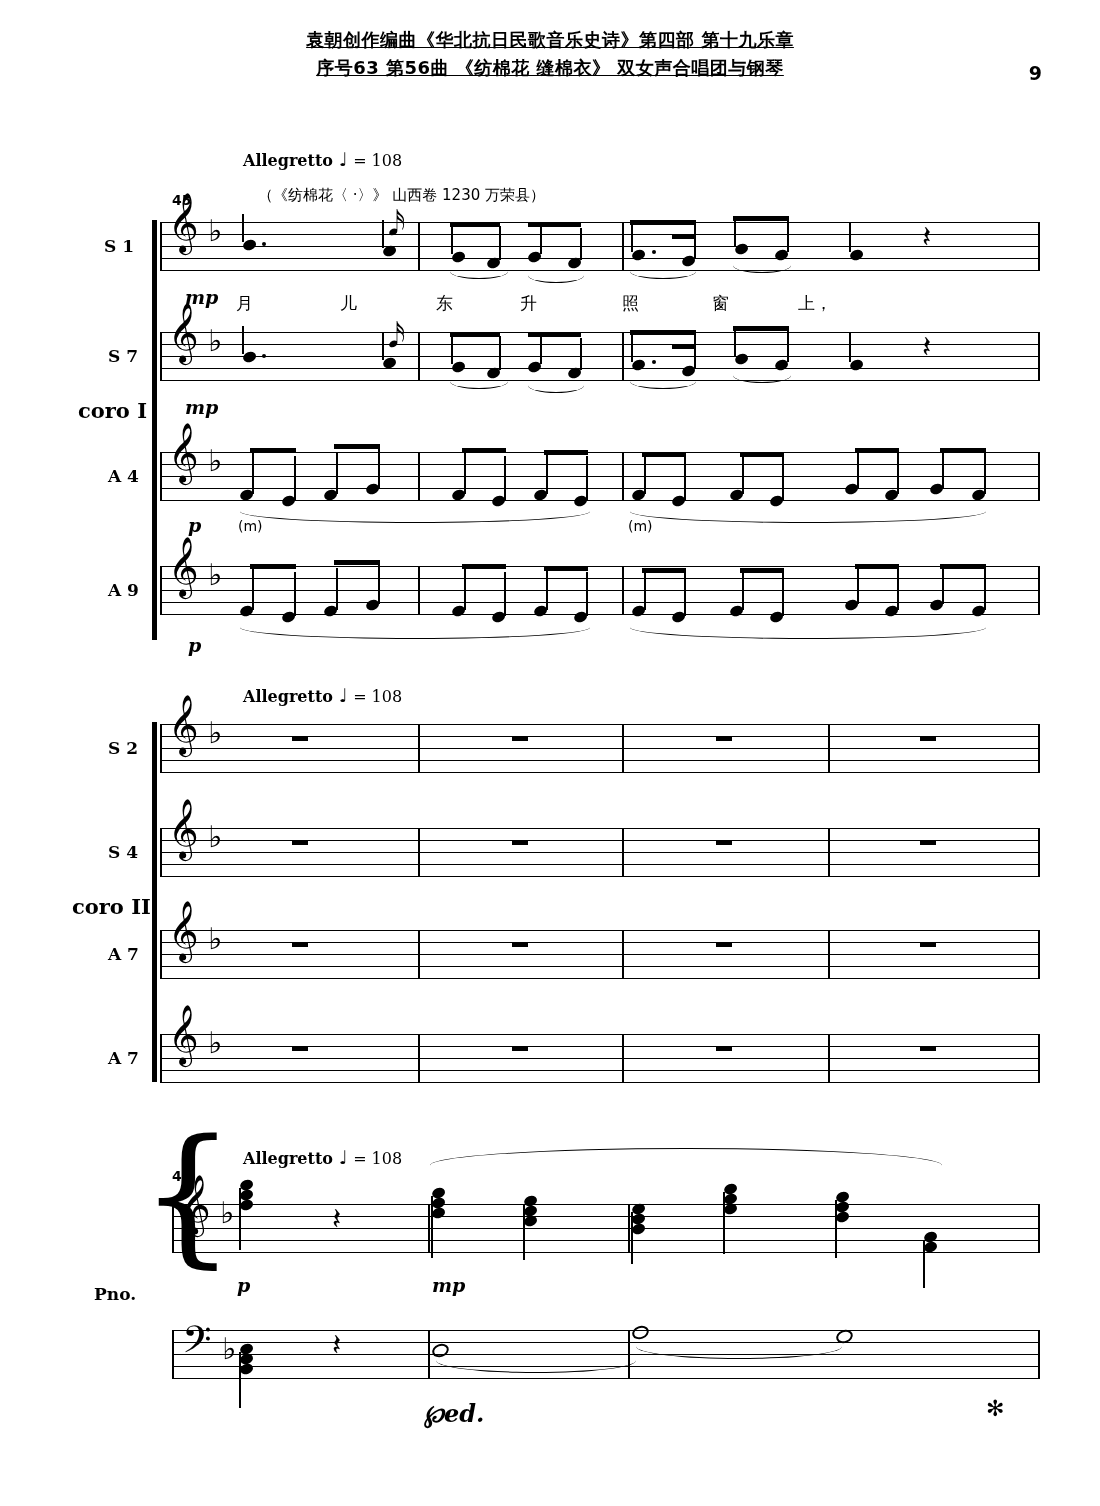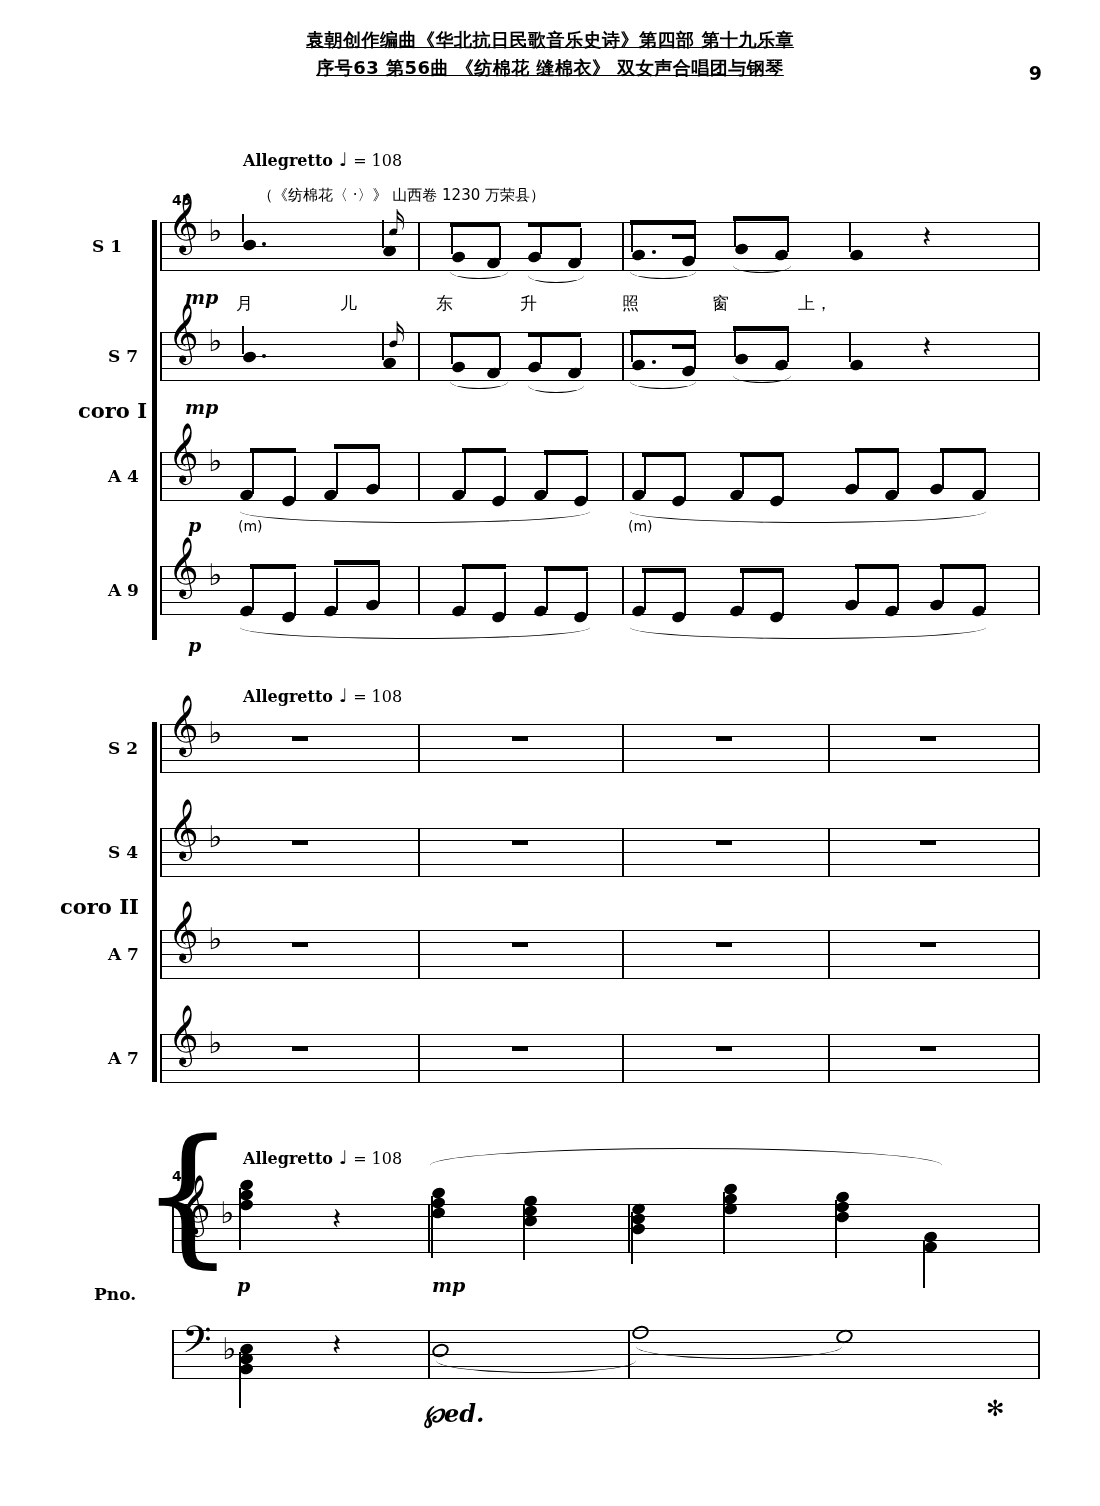--- a/index.html
+++ b/index.html
@@ -235,21 +235,21 @@
     <div class="sysbrace" style="left:152px; top:220px; height:420px;"></div>
     <div class="grouplabel" style="left:78px; top:398px;">coro I</div>
 
     <div class="staff" style="left:160px; top:222px; width:880px; height:48px;">
       <div class="ln" style="top:0px;"></div>
         <div class="ln" style="top:12px;"></div>
         <div class="ln" style="top:24px;"></div>
         <div class="ln" style="top:36px;"></div>
         <div class="ln" style="top:48px;"></div>
     </div>
-    <div class="partlabel" style="left:92px; top:236px;">S 1</div>
+    <div class="partlabel" style="left:104px; top:236px;">S 1</div>
     <div class="clef" style="left:168px; top:196px;">𝄞</div>
     <div class="keysig" style="left:208px; top:216px;">♭</div>
     <div class="barline" style="left:160px; top:222px; height:48px;"></div>
     <div class="barline" style="left:418px; top:222px; height:48px;"></div>
     <div class="barline" style="left:622px; top:222px; height:48px;"></div>
     <div class="barline" style="left:1038px; top:222px; height:48px;"></div>
     <div class="dyn" style="left:185px; top:286px;">mp</div>
 
     <div class="nh" style="left:243px; top:240px;"></div>
       <div class="dot" style="left:262px; top:242px;"></div>
@@ -469,21 +469,21 @@
   </div>
 
   <div>
     <div class="tempo" style="left:243px; top:684px;">
       <span>Allegretto</span>
       <span class="note" style="font-size:19px;">♩</span>
       <span style="font-weight:normal;">= 108</span>
     </div>
 
     <div class="sysbrace" style="left:152px; top:722px; height:360px;"></div>
-    <div class="grouplabel" style="left:60px; top:894px;">coro II</div>
+    <div class="grouplabel" style="left:72px; top:894px;">coro II</div>
 
     <div class="staff" style="left:160px; top:724px; width:880px; height:48px;">
       <div class="ln" style="top:0px;"></div>
         <div class="ln" style="top:12px;"></div>
         <div class="ln" style="top:24px;"></div>
         <div class="ln" style="top:36px;"></div>
         <div class="ln" style="top:48px;"></div>
     </div>
     <div class="partlabel" style="left:108px; top:738px;">S 2</div>
     <div class="clef" style="left:168px; top:698px;">𝄞</div>

